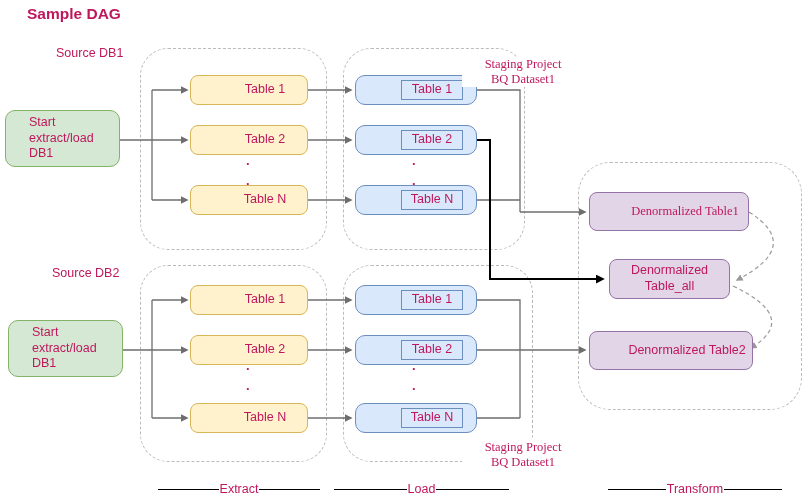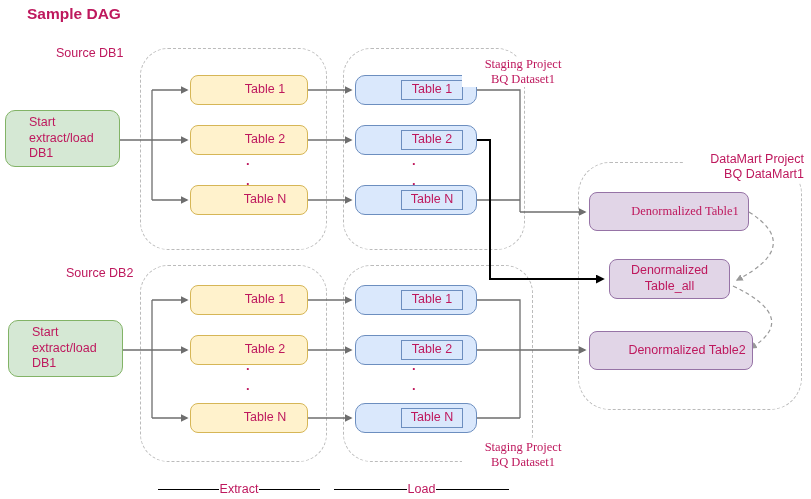--- a/index.html
+++ b/index.html
@@ -65,39 +65,35 @@
     </g>
     <path d="M477 140 H490 V279 H603" stroke="#000000" stroke-width="2" fill="none" marker-end="url(#ab)"></path>
     <g stroke="#999999" stroke-width="1.2" fill="none" stroke-dasharray="4 3">
       <path d="M749 212 Q803 246 737 280" marker-end="url(#aa)"></path>
       <path d="M733 286 Q800 318 751 348" marker-end="url(#aa)"></path>
     </g>
   </svg>
 
   <div class="title">Sample DAG</div>
   <div class="lbl" style="left:54px;top:46px;">Source DB1</div>
-  <div class="lbl" style="left:64px;top:266px;">Source DB2</div>
+  <div class="lbl" style="left:50px;top:266px;">Source DB2</div>
 
   <div class="container" style="left:140px;top:48px;width:185px;height:200px;"></div>
   <div class="container" style="left:343px;top:48px;width:180px;height:200px;"></div>
   <div class="container" style="left:140px;top:265px;width:185px;height:195px;"></div>
   <div class="container" style="left:343px;top:265px;width:188px;height:195px;"></div>
   <div class="container" style="left:578px;top:162px;width:222px;height:246px;border-radius:32px;"></div>
 
   <div class="lbl center" style="left:462px;top:57px;width:118px;">
     <div>Staging Project</div>
     <div>BQ Dataset1</div>
   </div>
   <div class="lbl center" style="left:462px;top:440px;width:118px;">
     <div>Staging Project</div>
     <div>BQ Dataset1</div>
-  </div>
-  <div class="lbl right" style="left:684px;top:152px;width:118px;">
-    <div>DataMart Project</div>
-    <div>BQ DataMart1</div>
   </div>
 
   <div class="node green" style="left:5px;top:110px;width:115px;height:57px;">
     <span>Start extract/load DB1</span>
   </div>
   <div class="node green" style="left:8px;top:320px;width:115px;height:57px;">
     <span>Start extract/load DB1</span>
   </div>
 
   <div class="node yellow" style="left:190px;top:75px;width:118px;height:30px;">
@@ -175,14 +171,19 @@
   <div class="phase" style="left:158px;top:481px;width:162px;">
     <span class="pline"></span>
     <span class="ptext">Extract</span>
     <span class="pline"></span>
   </div>
   <div class="phase" style="left:334px;top:481px;width:175px;text-align:right;">
     <span class="pline"></span>
     <span class="ptext">Load</span>
     <span class="pline"></span>
   </div>
+  <div class="phase" style="left:608px;top:481px;width:174px;">
+    <span class="pline"></span>
+    <span class="ptext">Transform</span>
+    <span class="pline"></span>
+  </div>
 
 </div>
 
 </body></html>

